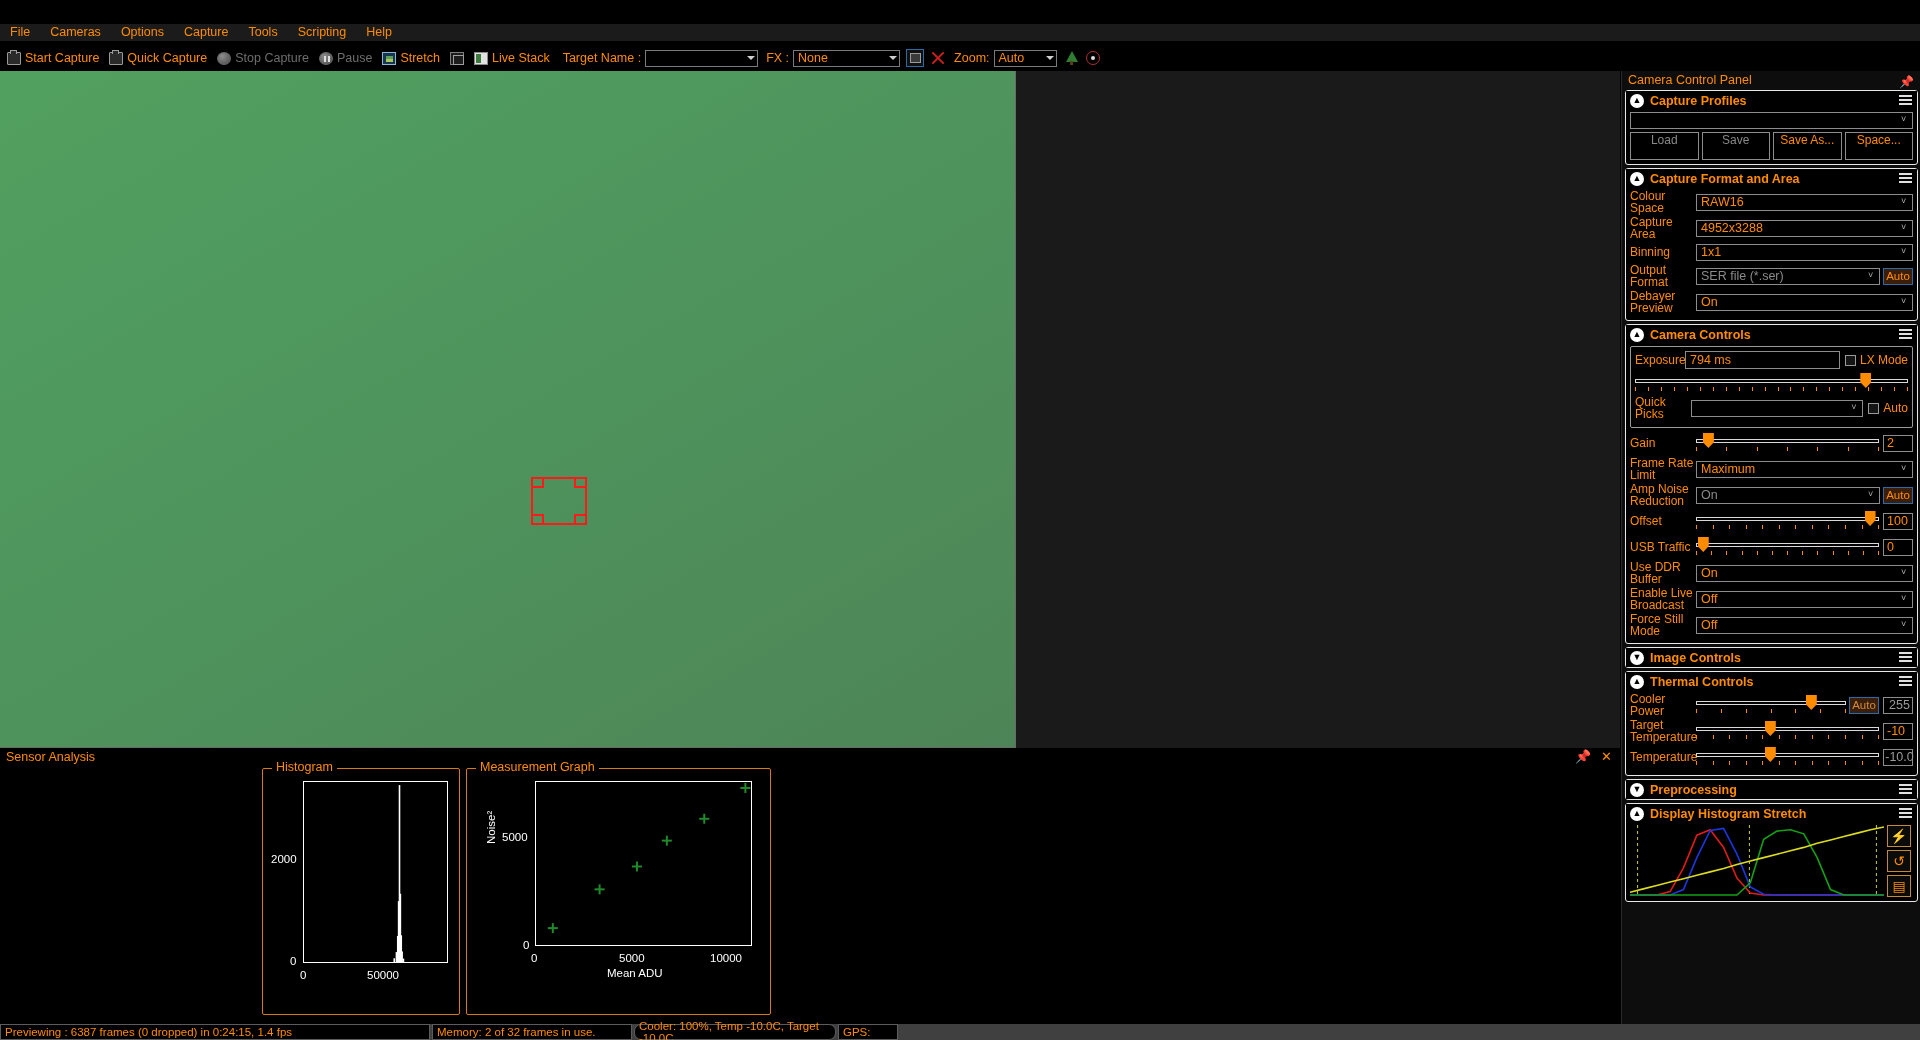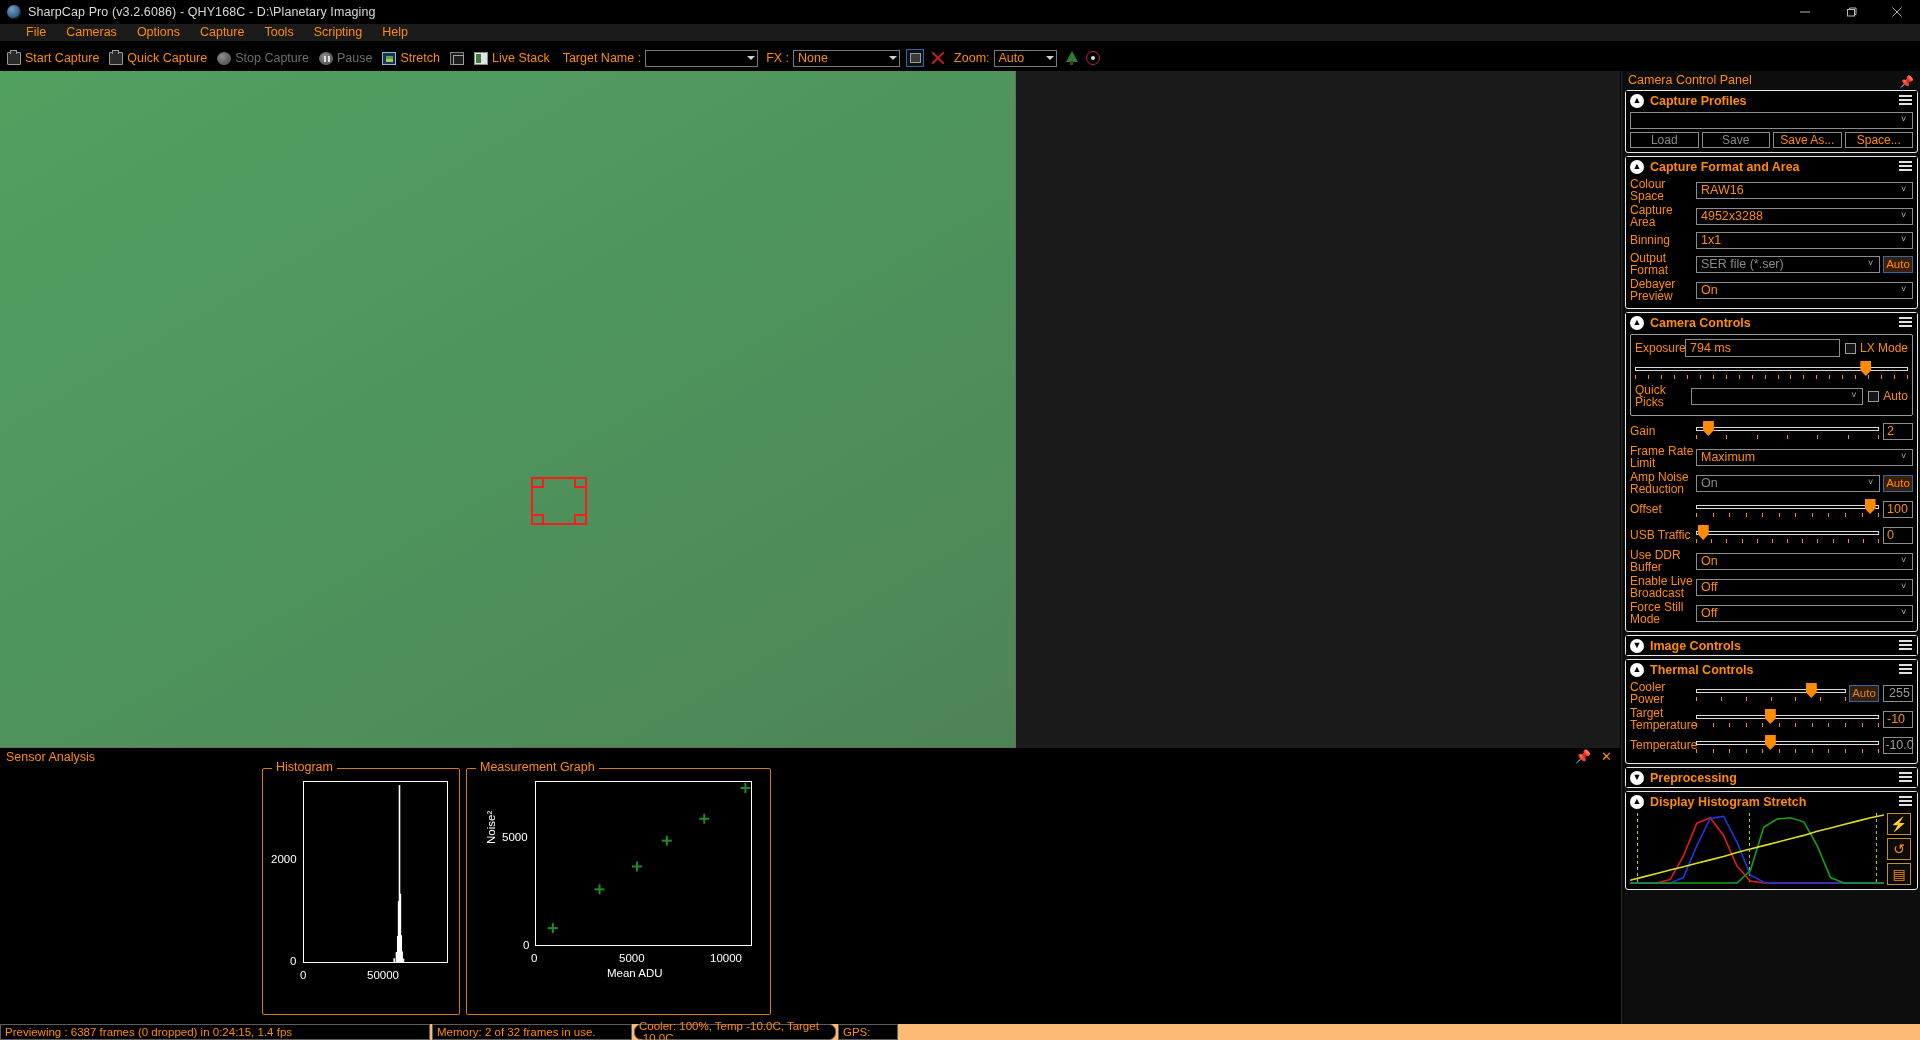--- a/index.html
+++ b/index.html
@@ -28,21 +28,21 @@
   .win-btns { position: absolute; right: 0; top: 0; height: 24px; display: flex; }
   .win-btn {
     width: 46px; height: 24px; display: flex; align-items: center; justify-content: center;
     color: #b8b8b8; font-size: 13px;
   }
   .win-btn svg { display: block; }
 
   
   .menubar {
     position: absolute; left: 0; top: 24px; width: 1920px; height: 17px;
-    background: #1b1b1b; display: flex; align-items: center; padding-left: 16px;
+    background: #1b1b1b; display: flex; align-items: center; padding-left: 0;
   }
   .menubar .mi {
     color: #ff8c00; font-size: 12.5px; padding: 0 10px; line-height: 17px;
   }
 
   
   .toolbar {
     position: absolute; left: 0; top: 45px; width: 1920px; height: 26px;
     background: #000; display: flex; align-items: center; padding-left: 2px;
     font-size: 12.5px;
@@ -174,21 +174,21 @@
     border: 1px solid #8a8a8a; background: #0b0b0b; color: #ff8c00;
     font-size: 12.5px; text-align: center; line-height: 15px;
   }
 
   .plot-box { position:absolute; background:#000; border:1px solid #fff; }
   .ax-label { position:absolute; color:#fff; font-size: 11.5px; }
 
   
   .statusbar {
     position: absolute; left: 0; top: 1024px; width: 1920px; height: 16px;
-    background: #fdba74; display: flex; align-items: stretch; font-size: 11.5px;
+    background: #404040; display: flex; align-items: stretch; font-size: 11.5px;
   }
   .sb-cell {
     border: 1px solid #5c5c5c; color: #ff8c00; padding: 0 4px;
     display: flex; align-items: center; margin-right: 2px; background: #000;
   }
 
   
   .ccp {
     position: absolute; left: 1621px; top: 71px; width: 299px; height: 953px;
     background: #0d0d0d; border-left: 1px solid #2a2a2a;
@@ -225,21 +225,21 @@
     flex: 1 1 auto; height: 17px; border: 1px solid #8c8c8c; background: #000;
     color: #ff8c00; font-size: 12.5px; padding-left: 4px; position: relative;
     display: flex; align-items: center;
   }
   .combo.dim { color: #8a8a8a; }
   .combo .chevd {
     position: absolute; right: 4px; top: 4px; width: 7px; height: 5px; color: #b5b5b5; font-size: 9px; line-height: 5px;
   }
   .btnrow { display:flex; gap: 3px; margin-top: 3px; }
   .pbtn {
-    flex: 1 1 0; height: 16px; border: 1px solid #8c8c8c; background:#000;
+    flex: 1 1 0; height: 28px; border: 1px solid #8c8c8c; background:#000;
     color:#ff8c00; font-size: 12px; text-align:center; line-height: 14px;
   }
   .pbtn.dim { color:#888; }
   .auto-btn {
     width: 30px; height: 17px; margin-left: 3px; border: 1px solid #2b6ca8;
     background: #3a1e0c; color: #ff8c00; font-size: 11.5px; text-align: center;
     line-height: 15px; flex: 0 0 auto;
   }
   .auto-btn.dim { color: #d08a3a; }
 
@@ -282,43 +282,20 @@
   .dhs-btn {
     width: 24px; height: 22px; border: 1px solid #c48c30; background: #0b0b0b;
     display:flex; align-items:center; justify-content:center; color:#ff8c00; font-size:14px;
   }
 </style>
 </head>
 <body>
 
 <div class="app">
 
-  <div class="titlebar">
-    <div class="app-icon"></div>
-    <div class="title">SharpCap Pro (v3.2.6086) - QHY168C - D:\Planetary Imaging</div>
-    <div class="win-btns">
-      <div class="win-btn">
-        <svg width="12" height="12" viewBox="0 0 12 12">
-            <line x1="1" y1="6" x2="11" y2="6" stroke="#b8b8b8" stroke-width="1"></line>
-          </svg>
-      </div>
-      <div class="win-btn">
-        <svg width="12" height="12" viewBox="0 0 12 12">
-            <rect x="2.5" y="3.5" width="7" height="6.5" fill="none" stroke="#b8b8b8" stroke-width="1"></rect>
-            <path d="M4.5 3.5 V2 H11 V8.5 H9.5" fill="none" stroke="#b8b8b8" stroke-width="1"></path>
-          </svg>
-      </div>
-      <div class="win-btn">
-        <svg width="12" height="12" viewBox="0 0 12 12">
-            <line x1="1.5" y1="1.5" x2="10.5" y2="10.5" stroke="#b8b8b8" stroke-width="1"></line>
-            <line x1="10.5" y1="1.5" x2="1.5" y2="10.5" stroke="#b8b8b8" stroke-width="1"></line>
-          </svg>
-      </div>
-    </div>
-  </div>
 
   <div class="menubar">
     <div class="mi">File</div>
     <div class="mi">Cameras</div>
     <div class="mi">Options</div>
     <div class="mi">Capture</div>
     <div class="mi">Tools</div>
     <div class="mi">Scripting</div>
     <div class="mi">Help</div>
   </div>

